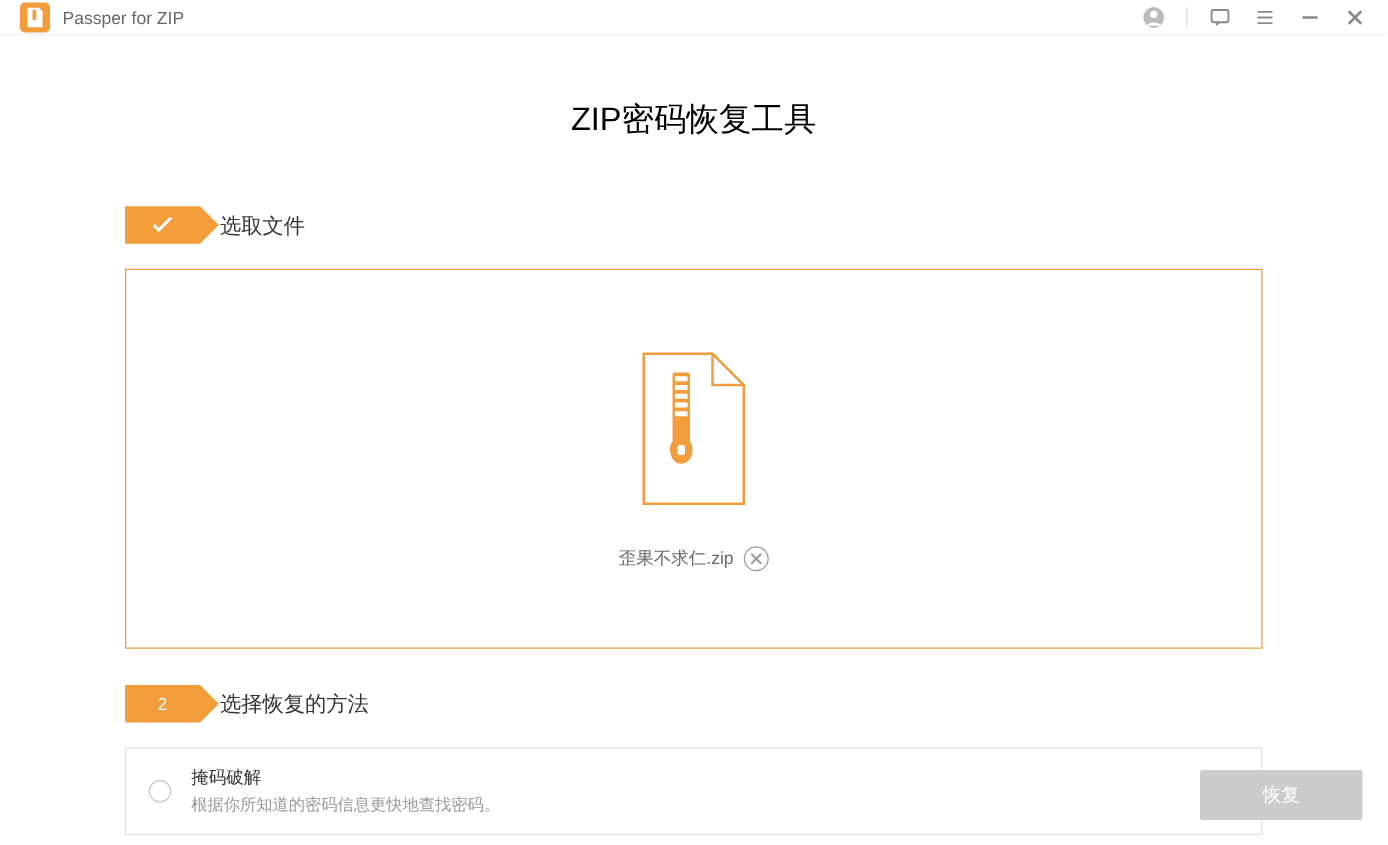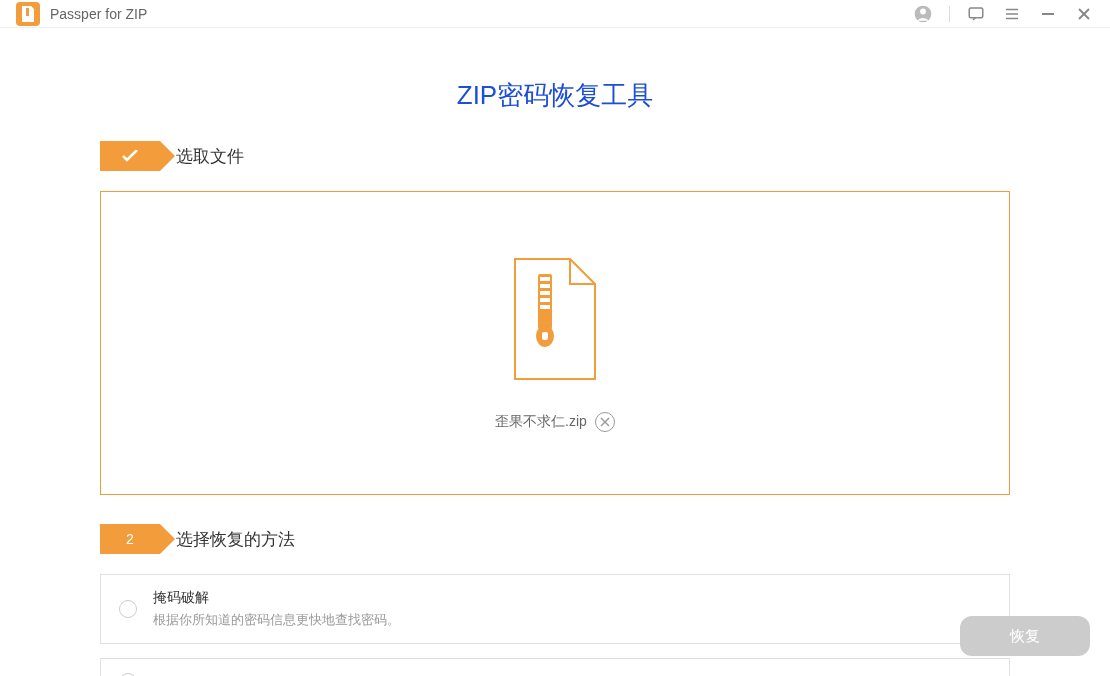--- a/index.html
+++ b/index.html
@@ -50,23 +50,23 @@
       width: 1px;
       height: 16px;
       background: #ddd;
     }
     .content {
       padding: 50px 100px 0;
     }
     .page-title {
       text-align: center;
       font-size: 26px;
-      color: #1d4ed8;
+      color: #000000;
       font-weight: 400;
-      margin-bottom: 28px;
+      margin-bottom: 52px;
     }
     .main-area {
       display: flex;
       gap: 29px;
       flex-direction: column;
     }
     .column {
       flex: 1;
     }
     .step-header {
@@ -175,21 +175,21 @@
       right: 20px;
     }
     .recover-btn {
       background: #ccc;
       color: #fff;
       border: none;
       width: 130px;
       height: 40px;
       font-size: 15px;
       cursor: pointer;
-      border-radius: 12px;
+      border-radius: 2px;
     }
   </style>
 </head>
 <body>
 
 <div class="titlebar">
   <div class="app-logo">
     <svg width="14" height="16" viewBox="0 0 14 16">
       <path d="M1 0 h9 l3 3 v13 h-12 z" fill="#fff"></path>
       <rect x="5" y="2" width="3" height="8" fill="#f39c3c"></rect>

